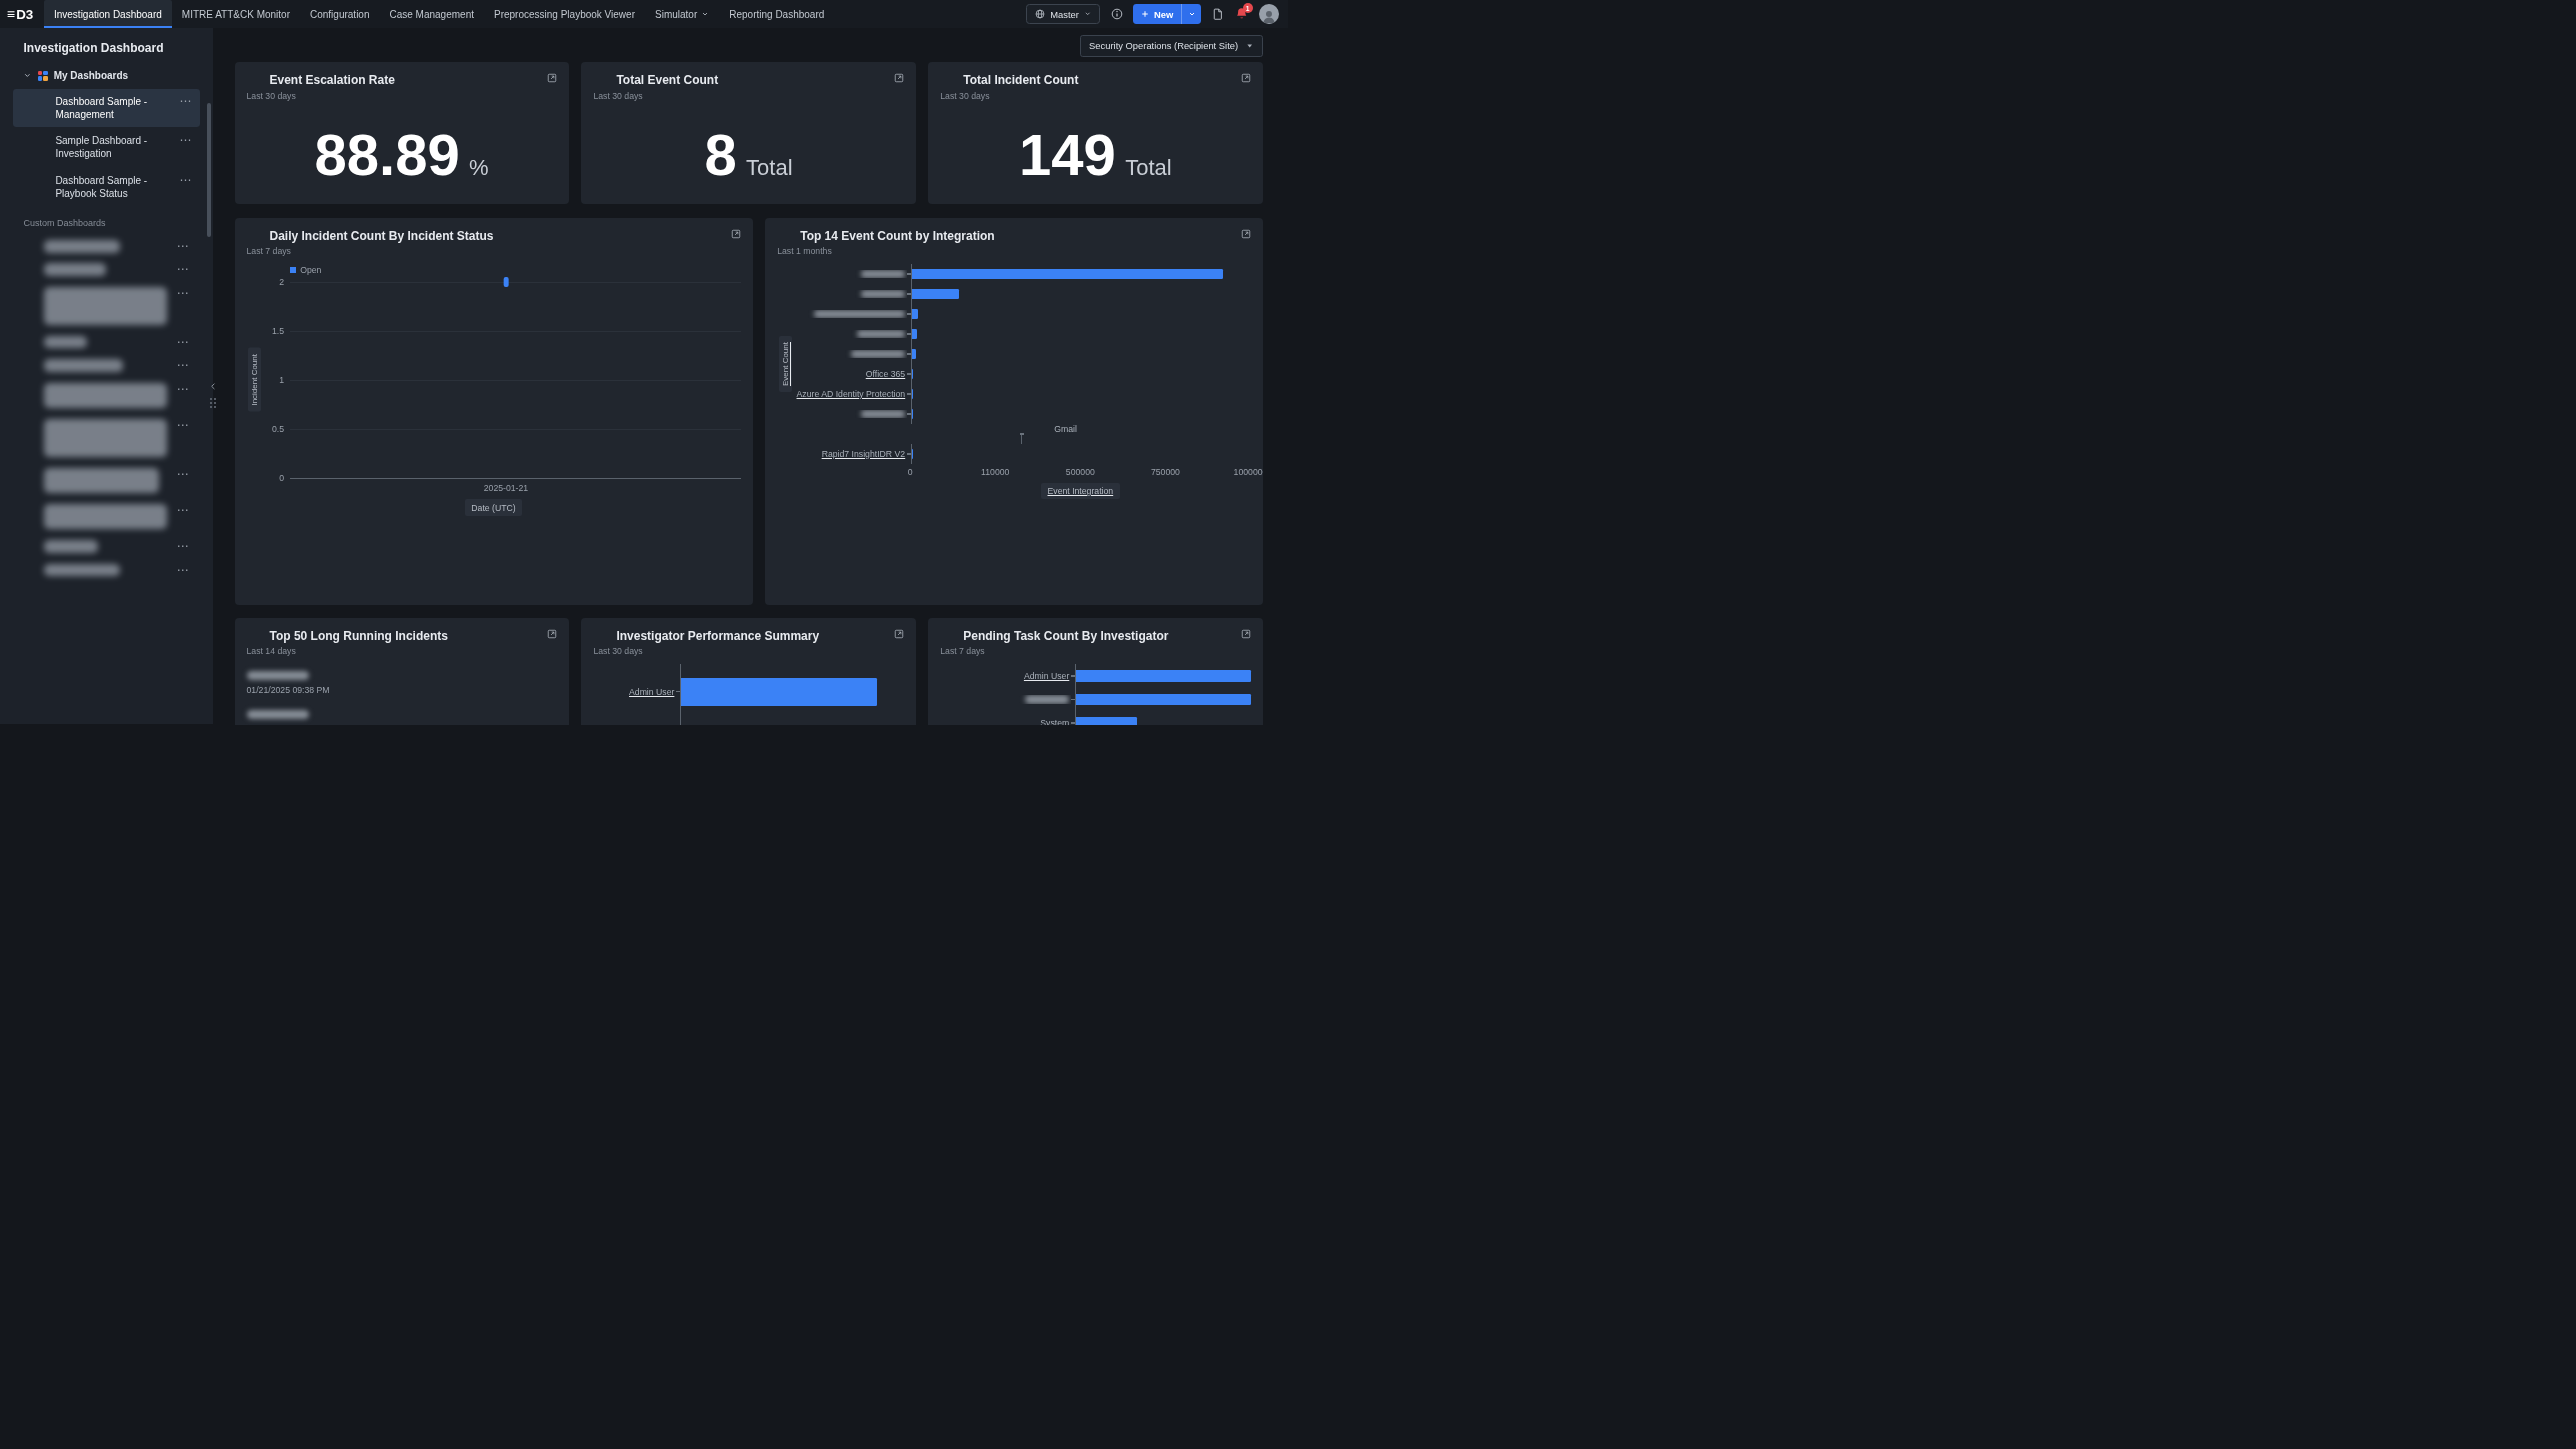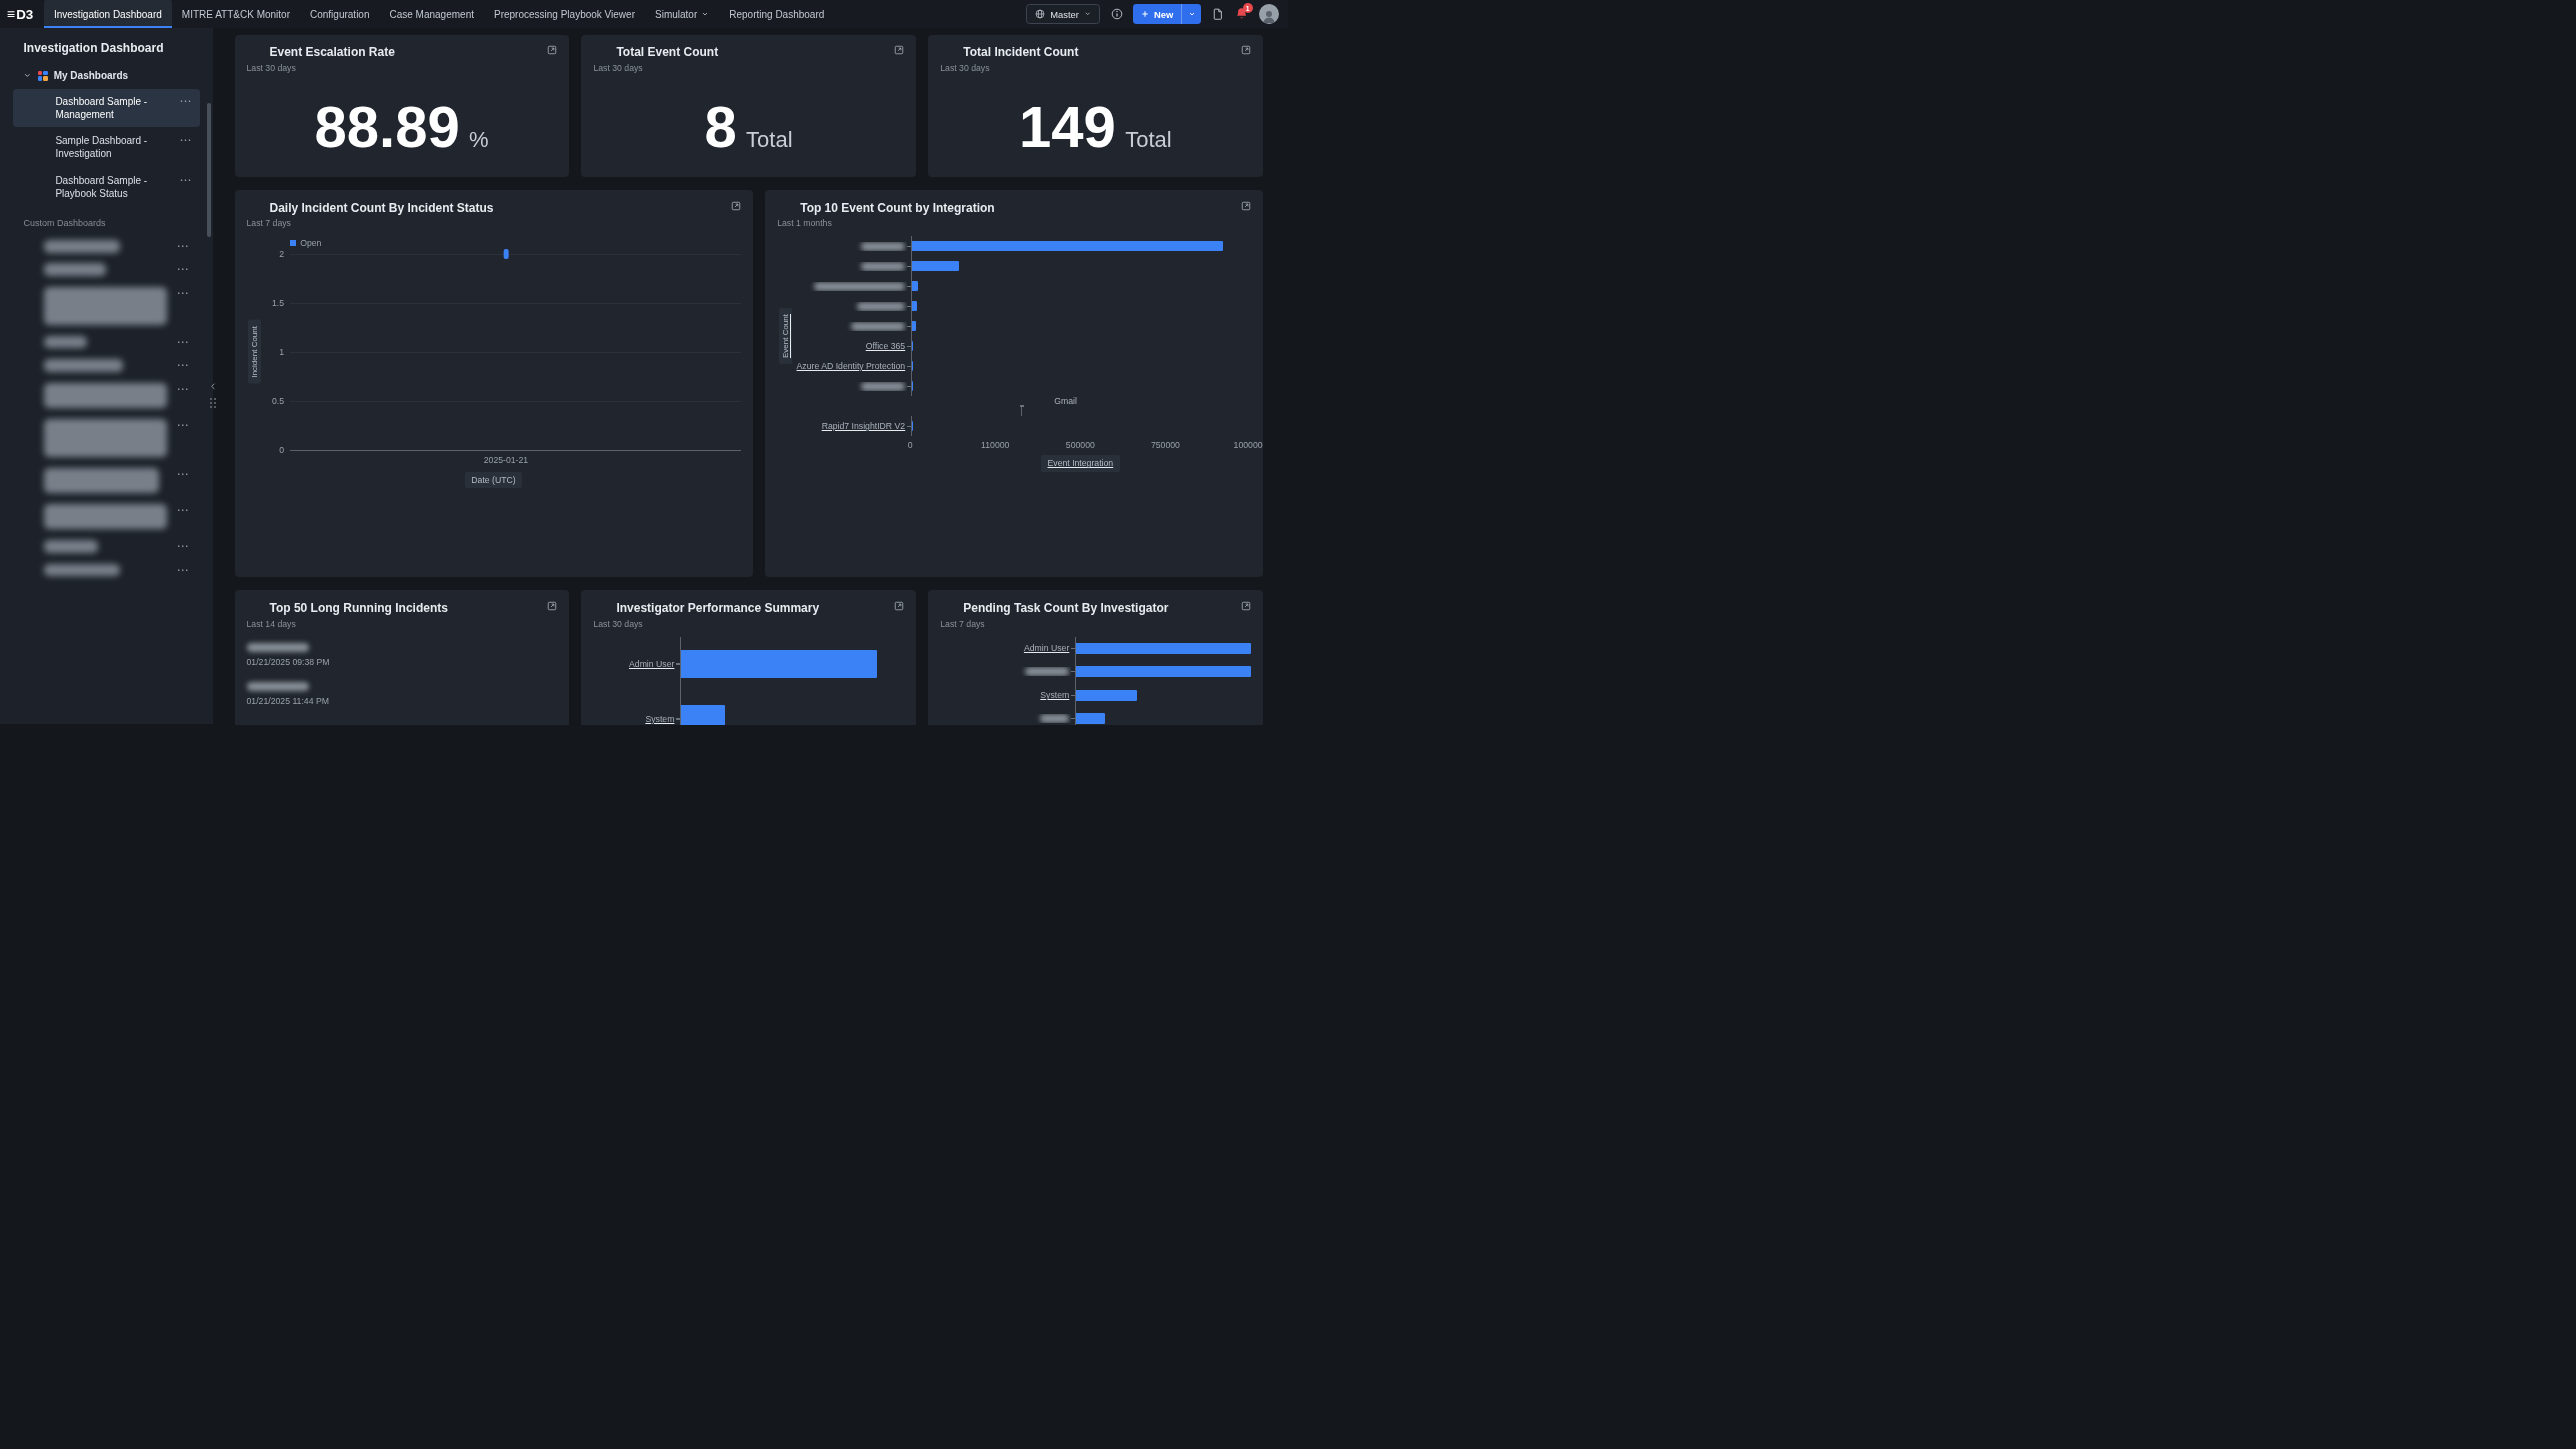--- a/index.html
+++ b/index.html
@@ -296,20 +296,28 @@
   <div class="drag-dots">
       <i></i>
       <i></i>
       <i></i>
       <i></i>
       <i></i>
       <i></i>
     </div>
 
   <main class="main">
+    <div class="site-row">
+      <div class="site-select">
+        <span>Security Operations (Recipient Site)</span>
+        <svg viewBox="0 0 16 16">
+            <path d="M3 5.5h10L8 12z"></path>
+          </svg>
+      </div>
+    </div>
 
     <div class="grid-row row1">
       <div class="card">
         <div class="card-head">
           <div>
             <div class="card-title">Event Escalation Rate</div>
             <div class="card-sub">Last 30 days</div>
           </div>
           <span class="ext">
               <svg viewBox="0 0 16 16" fill="none" stroke-width="1.3">
@@ -405,21 +413,21 @@
             <span style="left: 48%;">2025-01-21</span>
           </div>
         <div class="xtitle">
             <span>Date (UTC)</span>
           </div>
       </div>
 
       <div class="card">
         <div class="card-head">
           <div>
-            <div class="card-title">Top 10 Event Count by Integration</div>
+            <div class="card-title">Top 14 Event Count by Integration</div>
             <div class="card-sub">Last 1 months</div>
           </div>
           <span class="ext">
               <svg viewBox="0 0 16 16" fill="none" stroke-width="1.3">
                 <rect x="2" y="2" width="12" height="12" rx="1.5"></rect>
                 <path d="M6.5 9.5L11 5M7.5 5H11v3.5"></path>
               </svg>
             </span>
         </div>
         <div class="h-chart">

